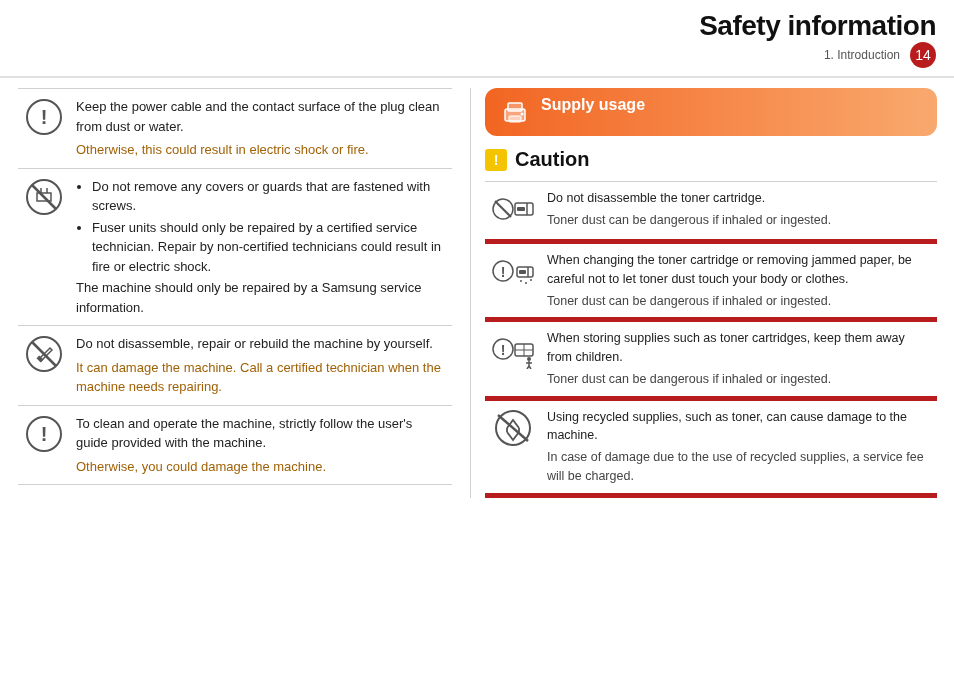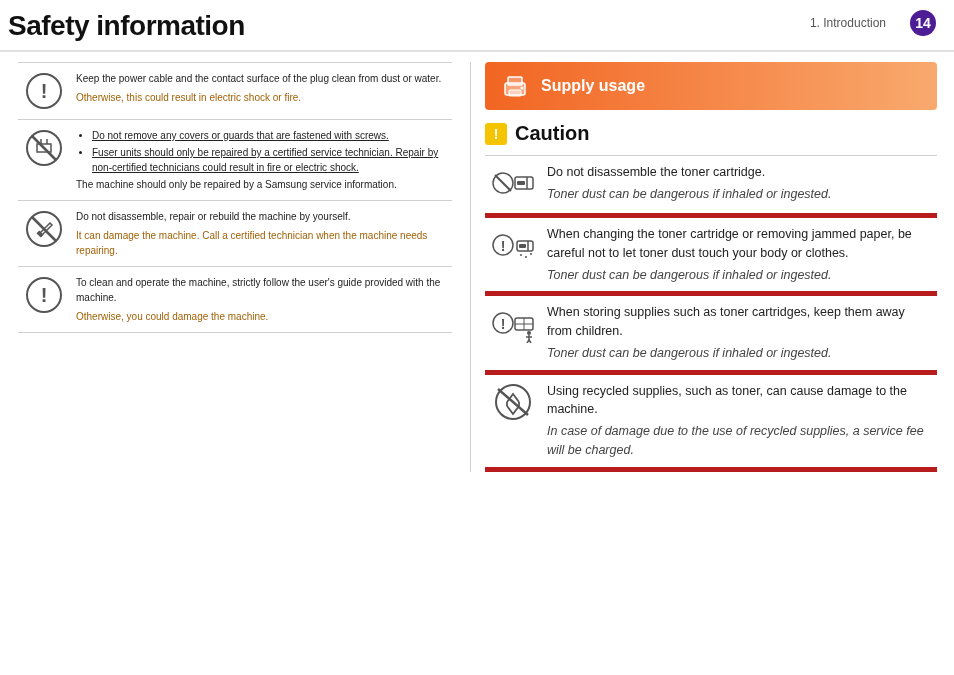--- a/index.html
+++ b/index.html
@@ -8,51 +8,52 @@
       font-size: 13px;
       background: #fff;
       width: 954px;
       min-height: 675px;
       color: #222;
     }
 
     
     .header {
       display: flex;
-      align-items: flex-start;
+      align-items: flex-end;
       justify-content: space-between;
-      padding: 10px 18px 8px 8px;
+      padding: 10px 18px 8px 2px;
       border-bottom: 2px solid #e0e0e0;
+      flex-direction: column;
     }
     .header-title {
       font-size: 28px;
       font-weight: bold;
       color: #111;
       letter-spacing: -0.5px;
     }
     .header-right {
       display: flex;
       align-items: center;
-      gap: 24px;
+      gap: 10px;
     }
     .chapter-label {
       font-size: 12px;
       color: #555;
     }
     .page-number {
-      background: #4c1d95;
+      background: #b91c1c;
       color: #fff;
       border-radius: 50%;
       width: 26px;
       height: 26px;
       display: flex;
       align-items: center;
       justify-content: center;
       font-size: 14px;
-      font-weight: bold;
+      font-weight: normal;
     }
 
     
     .content {
       display: flex;
       padding: 10px 0 0 0;
     }
 
     
     .left-col {
@@ -80,51 +81,50 @@
     .safety-table td {
       padding: 8px 6px;
       vertical-align: top;
     }
     .icon-cell {
       width: 52px;
       text-align: center;
       padding-top: 10px;
     }
     .text-cell {
-      font-size: 10px;
+      font-size: 13px;
       line-height: 1.5;
       color: #222;
     }
     .text-cell ul {
       padding-left: 16px;
       margin: 0;
     }
     .text-cell ul li {
       margin-bottom: 2px;
-      text-decoration: underline;
     }
     .text-cell p + p {
       margin-top: 4px;
       color: #a16207;
     }
 
     
     .icon-svg {
       width: 40px;
       height: 40px;
       margin: 0 auto;
       display: block;
     }
 
     
     .supply-header {
       background: linear-gradient(to right, #f26522, #f9a96e);
-      border-radius: 4px;
-      display: flex;
-      align-items: center;
+      border-radius: 12px;
+      display: flex;
+      align-items: flex-start;
       padding: 8px 14px;
       margin-bottom: 12px;
       gap: 10px;
     }
     .supply-header-icon {
       width: 32px;
       height: 32px;
       display: flex;
       align-items: center;
       justify-content: center;
@@ -181,21 +181,20 @@
       padding-top: 6px;
     }
     .right-text-cell {
       font-size: 12.5px;
       line-height: 1.5;
       color: #222;
     }
     .right-text-cell p + p {
       margin-top: 3px;
       color: #444;
-      font-style: italic;
     }
 
     
     .separator {
       width: 1px;
       background: #d0d0d0;
       margin: 0;
     }
   </style>
 </head>

